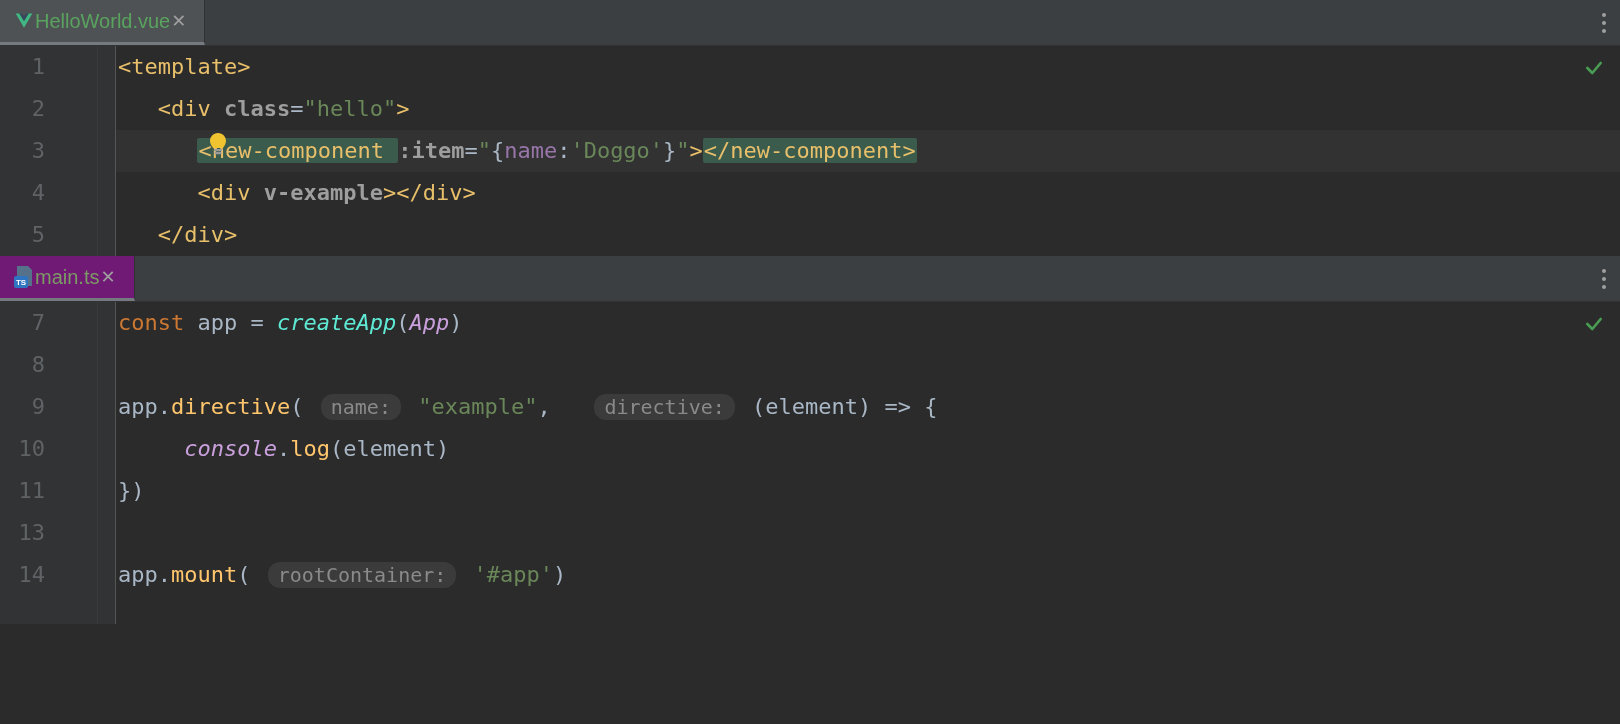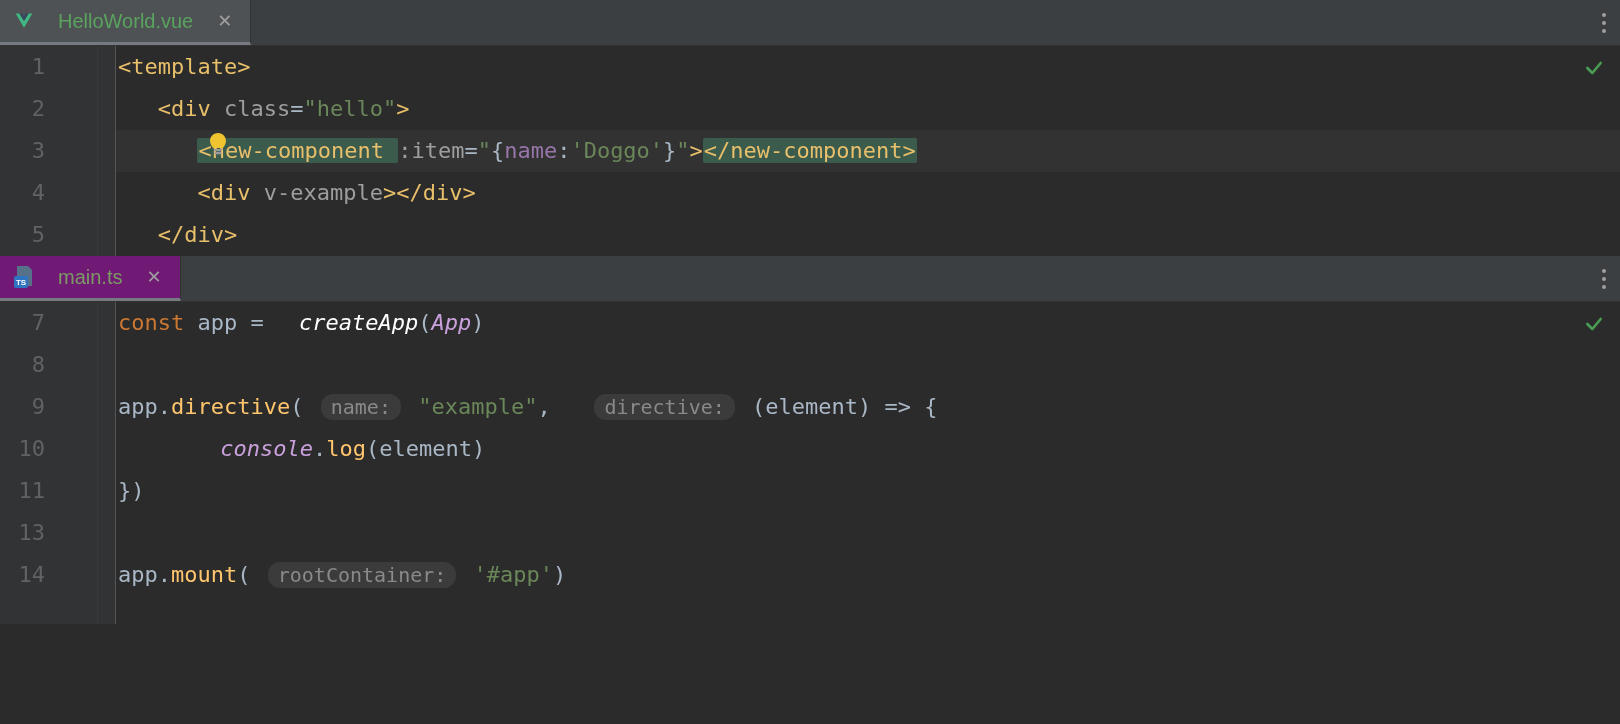--- a/index.html
+++ b/index.html
@@ -18,21 +18,21 @@
     display: flex;
     align-items: center;
     height: 46px;
     background: #3c3f41;
     border-bottom: 1px solid #323232;
     position: relative;
   }
   .tab {
     display: flex;
     align-items: center;
-    gap: 24px;
+    gap: 1px;
     height: 100%;
     padding: 0 18px 0 14px;
     border-right: 1px solid #323232;
     cursor: pointer;
   }
   .tab.active {
     background: #4e5254;
     border-bottom: 3px solid #747a80;
   }
   .tab-title {
@@ -128,43 +128,43 @@
   
   .status-check {
     position: absolute;
     right: 16px;
     top: 12px;
     color: #499c54;
   }
 
   
   .c-tag       { color: #e8bf6a; }
-  .c-attr      { color: #9e9e9e; }
+  .c-attr      { color: #9e9e9e; font-weight: bold; }
   .c-str       { color: #6a8759; }
   .c-plain     { color: #a9b7c6; }
   .c-kw        { color: #cc7832; }
   .c-ident     { color: #a9b7c6; }
-  .c-func      { color: #ffffff; font-style: italic; margin-left: 22px; }
+  .c-func      { color: #5eead4; font-style: italic; }
   .c-type      { color: #c9a0dc; font-style: italic; }
   .c-prop      { color: #9876aa; }
   .c-method    { color: #ffc66d; margin-top: 19px; }
   .c-hint      {
     color: #8a8a8a;
     background: #3b3b3b;
     border-radius: 12px;
     padding: 1px 10px;
     font-size: 20px;
     margin: 0 4px;
   }
   .hl-green {
     background: #3b5b4d;
     border-radius: 2px;
     padding: 0 1px;
   }
-  .c-obj { color: #c9a0dc; font-style: italic; margin-left: 36px; }
+  .c-obj { color: #c9a0dc; font-style: italic; }
 
   
   .filler {
     display:flex;
     height: 28px;
   }
   .filler .gutter, .filler .gutter-edge { height:28px; }
 </style>
 </head>
 <body>

